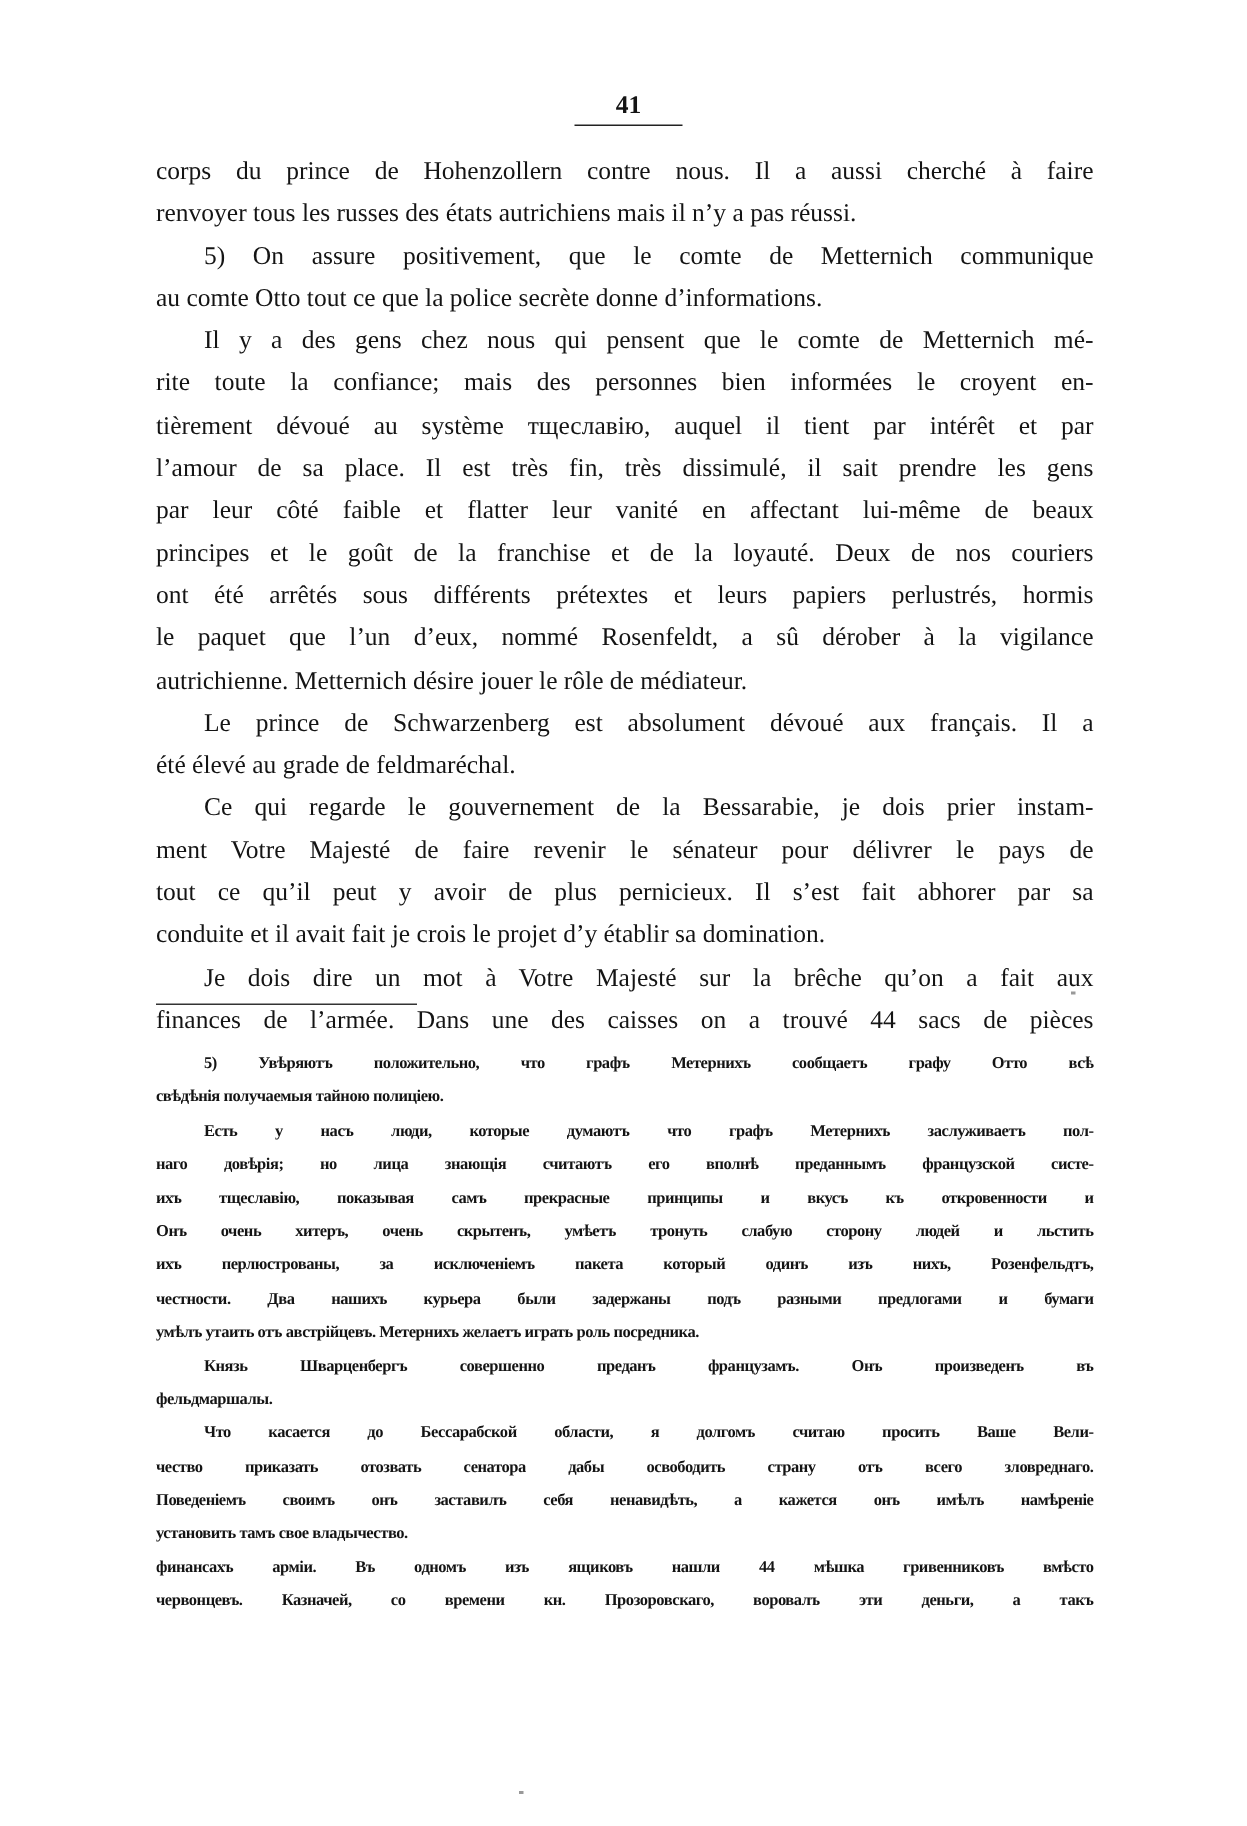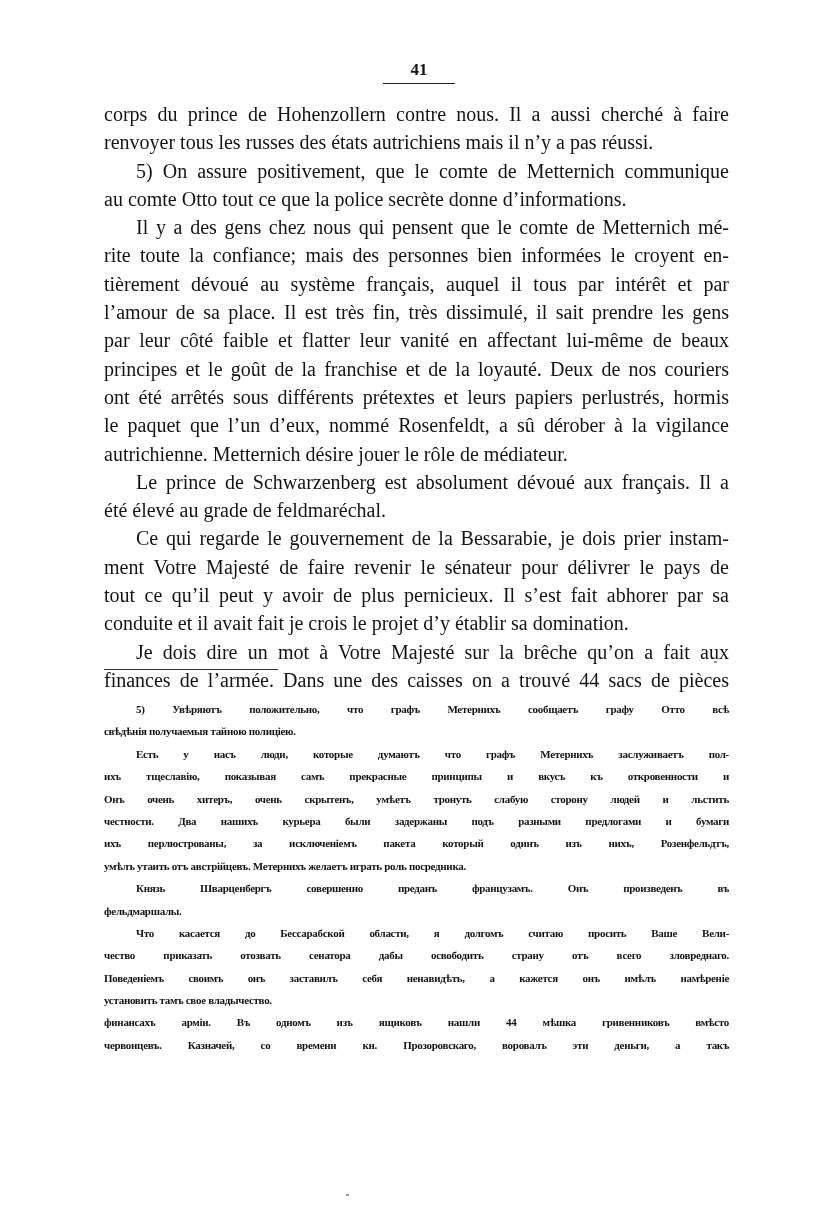--- a/index.html
+++ b/index.html
@@ -2,21 +2,21 @@
 <html><head>
 <meta charset="utf-8">
 <style>
   html, body { margin: 0; padding: 0; background: #ffffff; }
   body { width: 831px; height: 1217px; position: relative; overflow: hidden; color: #141414; }
   .page { position: absolute; left: 0; top: 0; width: 807px; height: 1217px; }
   .page-number { position: absolute; left: 383px; top: 60px; width: 72px; text-align: center;
     font-family: "Liberation Serif", serif; font-weight: bold; font-size: 17px; line-height: 20px; }
   .page-number-rule { position: absolute; left: 383px; top: 83px; width: 72px; height: 1px; background: #222; }
   .main-text { position: absolute; left: 104px; top: 100px; width: 625px;
-    font-family: "Liberation Serif", serif; font-size: 20px; line-height: 28.3px; text-align: justify; }
+    font-family: "Liberation Serif", serif; font-size: 17px; line-height: 28.3px; text-align: justify; }
   .main-text .line { display: block; height: 28.3px; white-space: nowrap; text-align-last: justify; }
   .main-text .line.last { text-align-last: left; }
   .main-text .indent { padding-left: 32px; }
   .footnote-rule { position: absolute; left: 104px; top: 669px; width: 174px; height: 1px; background: #333; }
   .footnotes { position: absolute; left: 104px; top: 698px; width: 625px;
     font-family: "Liberation Serif", serif; font-weight: bold; font-size: 11px; line-height: 22.4px; }
   .footnotes .line { display: block; height: 22.4px; white-space: nowrap; text-align: justify; text-align-last: justify; letter-spacing: -0.3px; }
   .footnotes .line.last { text-align-last: left; }
   .footnotes .indent { padding-left: 32px; }
   .speck { position: absolute; width: 3px; height: 2px; background: #999; }
@@ -28,21 +28,21 @@
   <div class="page-number">41</div>
   <div class="page-number-rule"></div>
 
   <div class="main-text" id="main-text">
       <span class="line">corps du prince de Hohenzollern contre nous. Il a aussi cherché à faire</span>
       <span class="line last">renvoyer tous les russes des états autrichiens mais il n’y a pas réussi.</span>
       <span class="line indent">5) On assure positivement, que le comte de Metternich communique</span>
       <span class="line last">au comte Otto tout ce que la police secrète donne d’informations.</span>
       <span class="line indent">Il y a des gens chez nous qui pensent que le comte de Metternich mé-</span>
       <span class="line">rite toute la confiance; mais des personnes bien informées le croyent en-</span>
-      <span class="line">tièrement dévoué au système français, auquel il tous par intérêt et par</span>
+      <span class="line">tièrement dévoué au système тщеславію, auquel il tient par intérêt et par</span>
       <span class="line">l’amour de sa place. Il est très fin, très dissimulé, il sait prendre les gens</span>
       <span class="line">par leur côté faible et flatter leur vanité en affectant lui-même de beaux</span>
       <span class="line">principes et le goût de la franchise et de la loyauté. Deux de nos couriers</span>
       <span class="line">ont été arrêtés sous différents prétextes et leurs papiers perlustrés, hormis</span>
       <span class="line">le paquet que l’un d’eux, nommé Rosenfeldt, a sû dérober à la vigilance</span>
       <span class="line last">autrichienne. Metternich désire jouer le rôle de médiateur.</span>
       <span class="line indent">Le prince de Schwarzenberg est absolument dévoué aux français. Il a</span>
       <span class="line last">été élevé au grade de feldmaréchal.</span>
       <span class="line indent">Ce qui regarde le gouvernement de la Bessarabie, je dois prier instam-</span>
       <span class="line">ment Votre Majesté de faire revenir le sénateur pour délivrer le pays de</span>
@@ -51,24 +51,25 @@
       <span class="line indent">Je dois dire un mot à Votre Majesté sur la brêche qu’on a fait aux</span>
       <span class="line">finances de l’armée. Dans une des caisses on a trouvé 44 sacs de pièces</span>
     </div>
 
   <div class="footnote-rule"></div>
 
   <div class="footnotes" id="footnotes">
       <span class="line indent">5) Увѣряютъ положительно, что графъ Метернихъ сообщаетъ графу Отто всѣ</span>
       <span class="line last">свѣдѣнія получаемыя тайною полиціею.</span>
       <span class="line indent">Есть у насъ люди, которые думаютъ что графъ Метернихъ заслуживаетъ пол-</span>
+      <span class="line">наго довѣрія; но лица знающія считаютъ его вполнѣ преданнымъ французской систе-</span>
       <span class="line">ихъ тщеславію, показывая самъ прекрасные принципы и вкусъ къ откровенности и</span>
       <span class="line">Онъ очень хитеръ, очень скрытенъ, умѣетъ тронуть слабую сторону людей и льстить</span>
+      <span class="line">ихъ перлюстрованы, за исключеніемъ пакета который одинъ изъ нихъ, Розенфельдтъ,</span>
       <span class="line">честности. Два нашихъ курьера были задержаны подъ разными предлогами и бумаги</span>
-      <span class="line">ихъ перлюстрованы, за исключеніемъ пакета который одинъ изъ нихъ, Розенфельдтъ,</span>
       <span class="line last">умѣлъ утаить отъ австрійцевъ. Метернихъ желаетъ играть роль посредника.</span>
       <span class="line indent">Князь Шварценбергъ совершенно преданъ французамъ. Онъ произведенъ въ</span>
       <span class="line last">фельдмаршалы.</span>
       <span class="line indent">Что касается до Бессарабской области, я долгомъ считаю просить Ваше Вели-</span>
       <span class="line">чество приказать отозвать сенатора дабы освободить страну отъ всего зловреднаго.</span>
       <span class="line">Поведеніемъ своимъ онъ заставилъ себя ненавидѣть, а кажется онъ имѣлъ намѣреніе</span>
       <span class="line last">установить тамъ свое владычество.</span>
       <span class="line">финансахъ арміи. Въ одномъ изъ ящиковъ нашли 44 мѣшка гривенниковъ вмѣсто</span>
       <span class="line">червонцевъ. Казначей, со времени кн. Прозоровскаго, воровалъ эти деньги, а такъ</span>
     </div>

